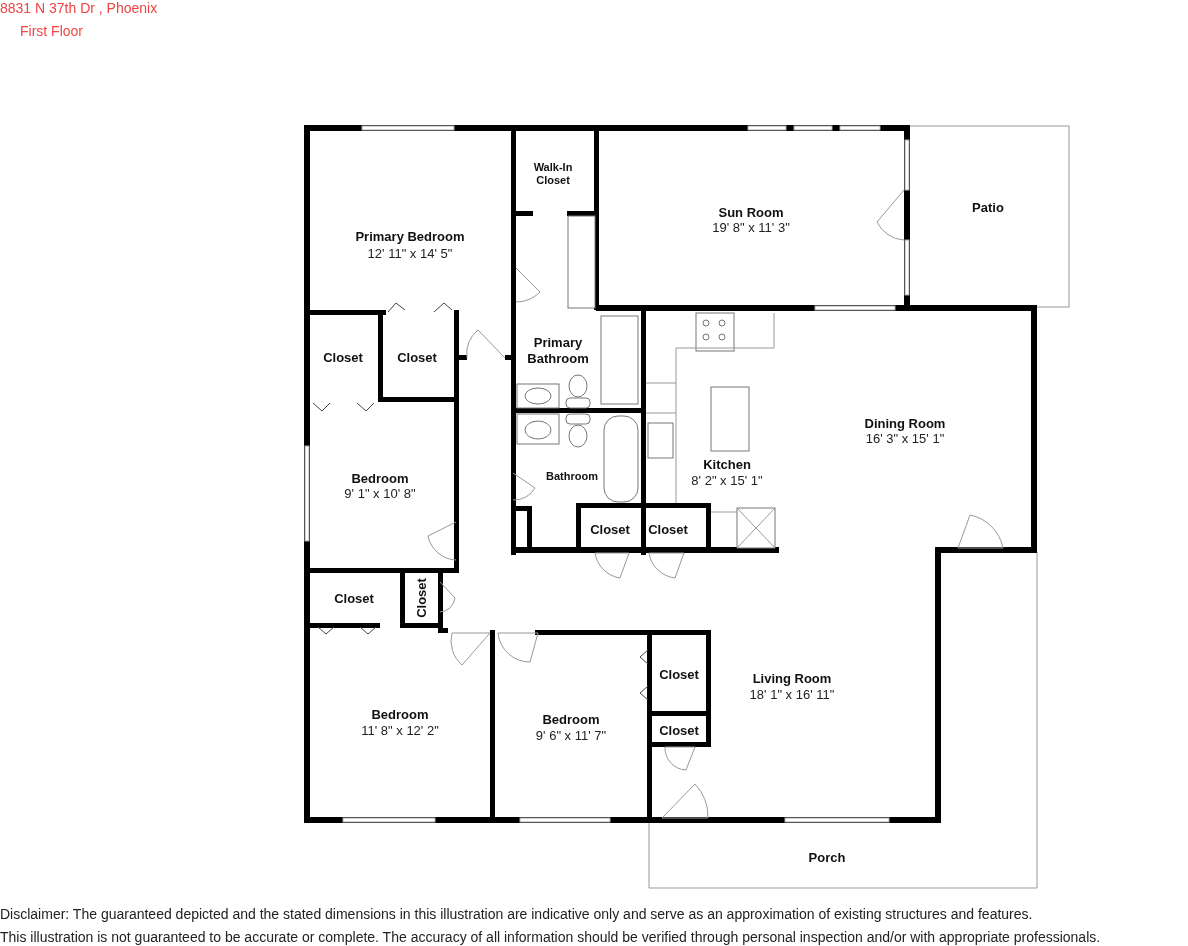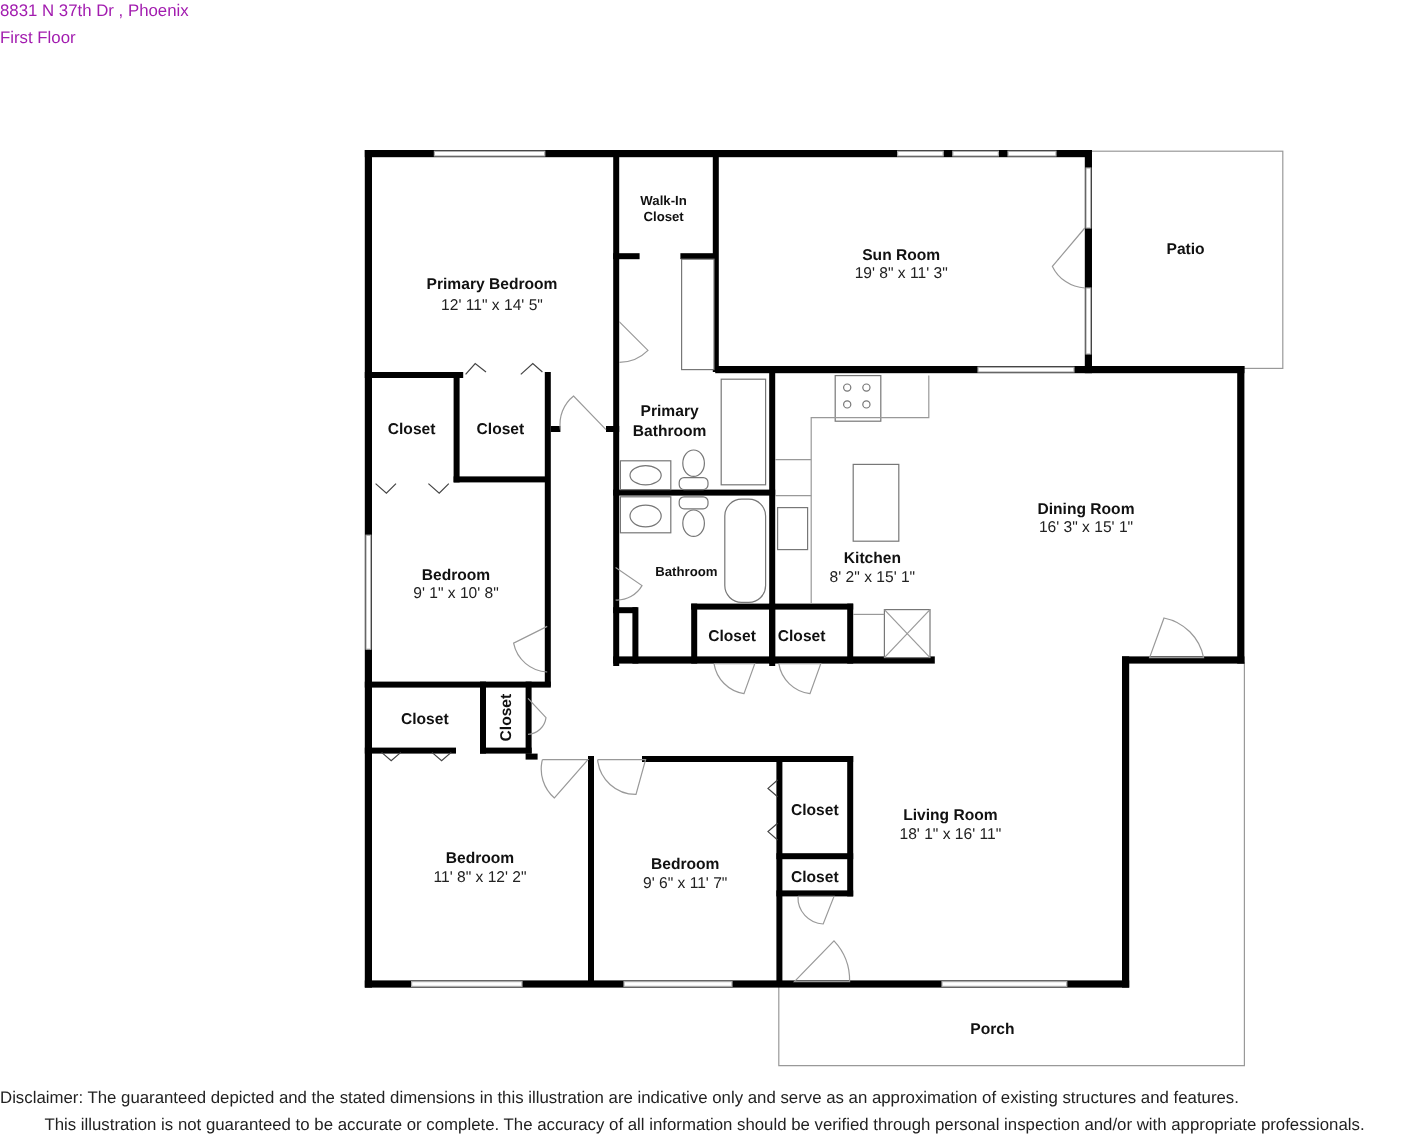--- a/index.html
+++ b/index.html
@@ -1,33 +1,33 @@
 <!DOCTYPE html>
 <html><head>
 <meta charset="utf-8">
 <style>
   html, body { margin:0; padding:0; background:#fff; }
   body { width:1188px; height:946px; position:relative; overflow:hidden;
          font-family:"Liberation Sans", sans-serif; color:#111; }
-  .hdr { position:absolute; left:0; font-size:14px; line-height:16px; color:#a21caf; }
+  .hdr { position:absolute; left:0; font-size:14px; line-height:16px; color:#ef4444; }
   .disc { position:absolute; left:0; font-size:14px; line-height:16px; color:#222; white-space:nowrap; }
   svg { position:absolute; left:0; top:0; }
   .w { fill:#000; }
   .thin { stroke:#999; stroke-width:1; fill:none; }
   .win { fill:#fff; stroke:#aaa; stroke-width:1; }
   .fix { stroke:#777; stroke-width:1; fill:#fff; }
   .rn { font-family:"Liberation Sans", sans-serif; font-weight:bold; font-size:13px; fill:#111; text-anchor:middle; }
   .rd { font-family:"Liberation Sans", sans-serif; font-size:13px; fill:#222; text-anchor:middle; }
   .sm { font-family:"Liberation Sans", sans-serif; font-weight:bold; font-size:11px; fill:#111; text-anchor:middle; }
 </style>
 </head>
 <body>
 
 <div class="hdr" style="top:0px;">8831 N 37th Dr , Phoenix</div>
-<div class="hdr" style="top:23px;">First Floor</div>
+<div class="hdr" style="top:23px;margin-left:20px;">First Floor</div>
 
 <svg width="1188" height="946" viewBox="0 0 1188 946">
 
   <rect x="908" y="126" width="161" height="181" class="thin"></rect>
   <polyline points="649,822 649,888 1037,888 1037,552" class="thin"></polyline>
 
   <g>
     <rect class="w" x="304" y="125" width="606" height="6"></rect>
     <rect class="w" x="304" y="125" width="6" height="698"></rect>
     <rect class="w" x="304" y="817" width="637" height="6"></rect>
@@ -169,13 +169,13 @@
   <text class="rn" x="571" y="724">Bedroom</text>
   <text class="rd" x="571" y="740">9' 6" x 11' 7"</text>
   <text class="rn" x="679" y="679">Closet</text>
   <text class="rn" x="679" y="735">Closet</text>
   <text class="rn" x="792" y="683">Living Room</text>
   <text class="rd" x="792" y="699">18' 1" x 16' 11"</text>
   <text class="rn" x="827" y="862">Porch</text>
 </svg>
 
 <div class="disc" style="top:906px;">Disclaimer: The guaranteed depicted and the stated dimensions in this illustration are indicative only and serve as an approximation of existing structures and features.</div>
-<div class="disc" style="top:929px;padding-left:37px;">This illustration is not guaranteed to be accurate or complete. The accuracy of all information should be verified through personal inspection and/or with appropriate professionals.</div>
+<div class="disc" style="top:929px;">This illustration is not guaranteed to be accurate or complete. The accuracy of all information should be verified through personal inspection and/or with appropriate professionals.</div>
 
 </body></html>

